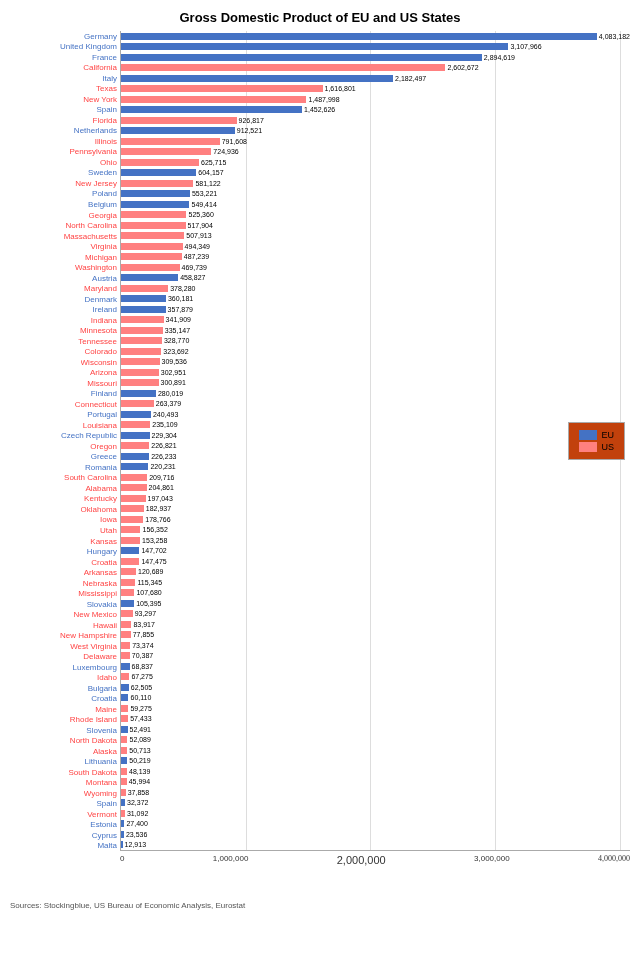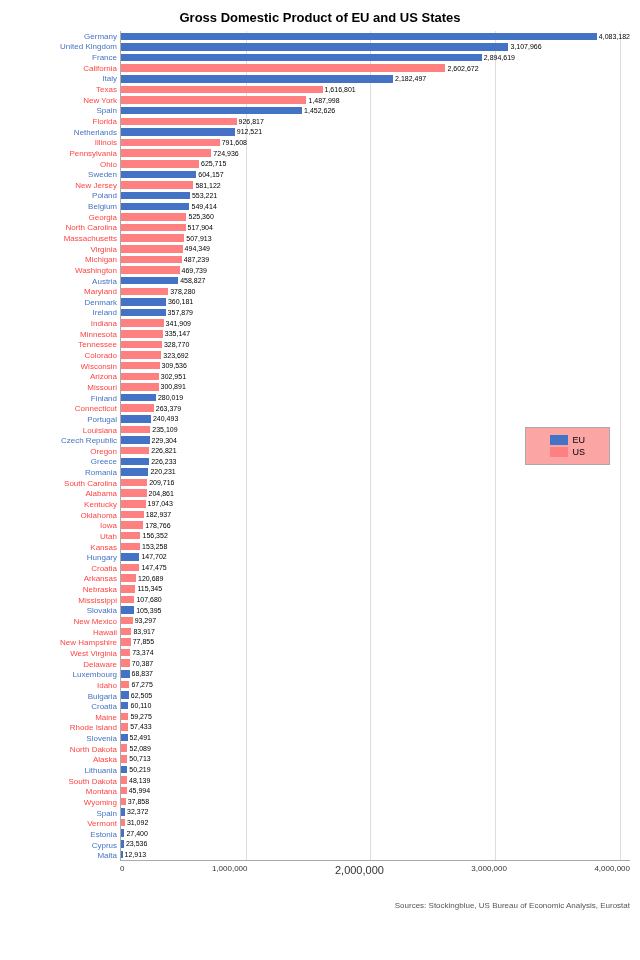--- a/index.html
+++ b/index.html
@@ -91,49 +91,49 @@
     }
     .grid-line {
       position: absolute;
       top: 0;
       bottom: 0;
       width: 1px;
       background: #ddd;
     }
     .legend {
       position: absolute;
-      right: 20px;
+      right: 5px;
       top: 50%;
       transform: translateY(-50%);
       border: 1px solid #aaa;
-      padding: 5px 24px;
-      background: #fca5a5;
+      padding: 5px 10px;
+      background: #c2410c;
       font-size: 9px;
     }
     .legend-item {
       display: flex;
       align-items: center;
       margin: 2px 0;
     }
     .legend-color {
       width: 18px;
       height: 10px;
       margin-right: 4px;
     }
     .x-axis-title {
       text-align: center;
       font-size: 10px;
       margin-top: 32px;
       color: #000;
     }
     .source-text {
-      text-align: right;
+      text-align: left;
       font-size: 8px;
       color: #555;
-      margin-top: 10px;
+      margin-top: 20px;
     }
   </style>
 </head>
 <body>
 
 <div class="chart-container">
   <div class="chart-title">Gross Domestic Product of EU and US States</div>
 
   <div class="chart-area">
     <div class="labels-col" id="labels-col">
@@ -703,18 +703,18 @@
         </div>
       </div>
   </div>
 
   <div style="margin-left:110px; position:relative; height:30px;">
     <div id="x-axis-labels" style="display:flex; justify-content:space-between; font-size:8px; margin-top:3px;">
         <span style="font-size: 8px; color: rgb(51, 51, 51);">0</span>
         <span style="font-size: 8px; color: rgb(51, 51, 51);">1,000,000</span>
         <span style="font-size: 11px; color: rgb(51, 51, 51);">2,000,000</span>
         <span style="font-size: 8px; color: rgb(51, 51, 51);">3,000,000</span>
-        <span style="font-size: 8px; color: rgb(51, 51, 51);">4,000,000</span>
+        <span style="font-size: 8px; color: rgb(51, 51, 51); font-family: Liberation Serif, serif;">4,000,000</span>
       </div>
   </div>
 
   <div class="source-text">Sources: Stockingblue, US Bureau of Economic Analysis, Eurostat</div>
 </div>
 
 </body></html>

